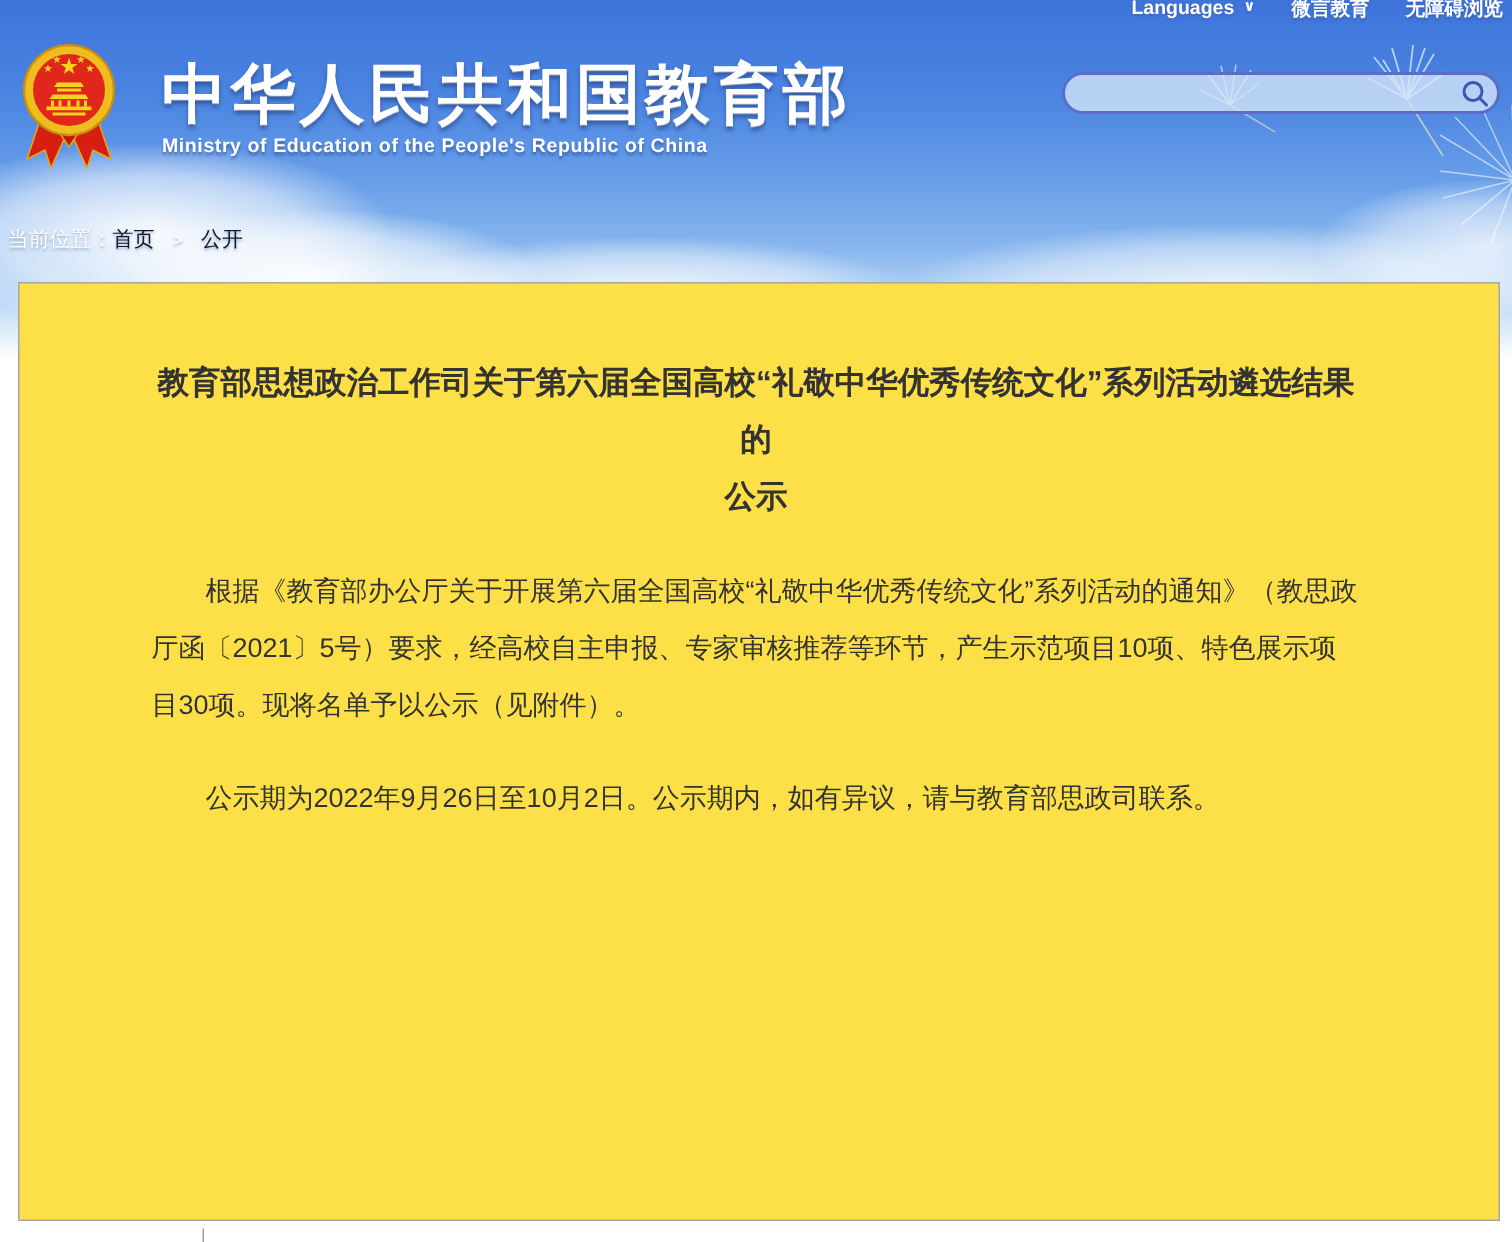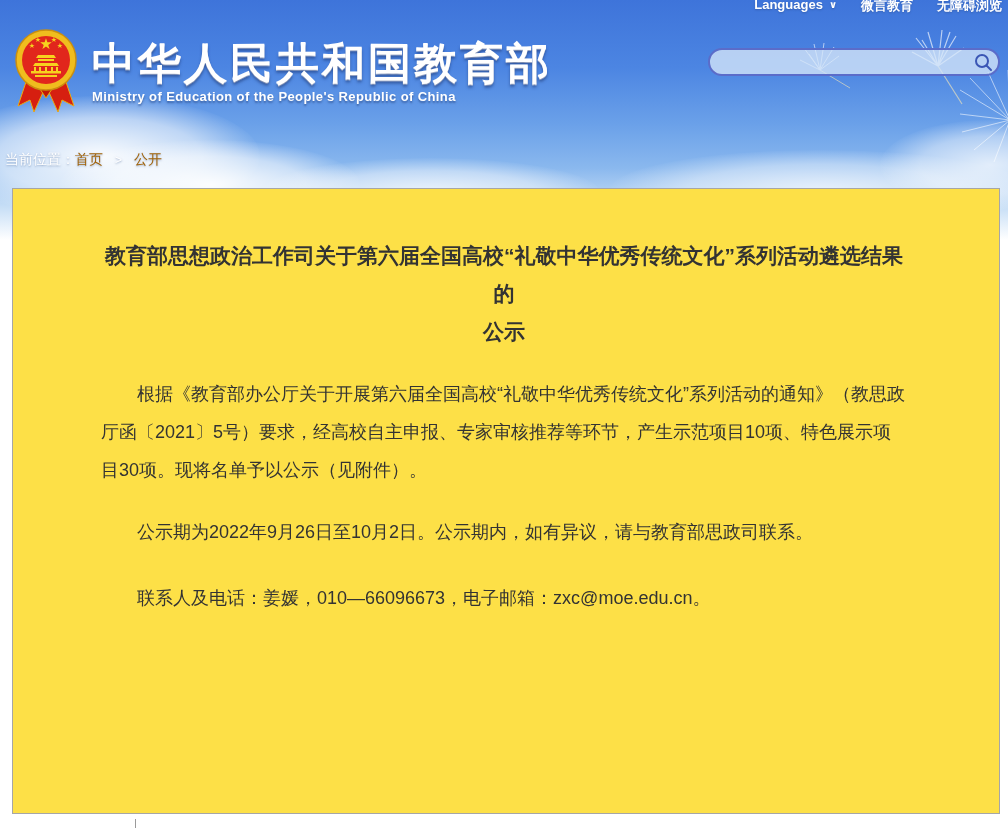--- a/index.html
+++ b/index.html
@@ -25,39 +25,39 @@
   .topbar { position: absolute; top: -3px; right: 6px; display: flex; gap: 24px;
     align-items: flex-start; color: #fff; font-size: 13px; font-weight: 600;
     text-shadow: 0 1px 2px rgba(40,70,130,.45); z-index: 5; }
   .topbar a { color: #fff; text-decoration: none; cursor: pointer; }
   .topbar .lang { display: inline-flex; gap: 6px; align-items: center; }
   .topbar .caret { font-size: 10px; }
 
   
   .logo-block { position: absolute; left: 14px; top: 28px; display: flex;
     align-items: flex-start; cursor: pointer; z-index: 4; }
-  .site-text { margin-left: 14px; padding-top: 12px; }
+  .site-text { margin-left: 30px; padding-top: 12px; }
   .site-title { color: #ffffff; font-size: 43px; font-weight: 700; letter-spacing: 3px;
     line-height: 46px; text-shadow: 0 3px 3px rgba(25,50,105,.55), 0 1px 0 #e8eefa; }
   .site-subtitle { color: #ffffff; font-size: 13px; font-weight: 700; margin-top: 3px;
     letter-spacing: .4px; text-shadow: 0 2px 2px rgba(25,50,105,.5); }
 
   
   .search-pill { position: absolute; right: 8px; top: 48px; width: 292px; height: 28px;
     border: 2px solid #5b6cc9; border-radius: 15px;
     background: rgba(214,231,249,.78); display: flex; align-items: center; z-index: 5; }
   .search-input { flex: 1; height: 100%; border: none; outline: none; background: transparent;
     padding: 0 8px 0 14px; font-size: 14px; color: #234; }
   .search-btn { width: 30px; height: 24px; border: none; background: transparent;
     cursor: pointer; display: flex; align-items: center; justify-content: center; }
 
   
   .breadcrumb { position: absolute; left: 5px; top: 151px; color: #ffffff; font-size: 14px;
     text-shadow: 0 1px 2px rgba(70,100,150,.5); z-index: 4; }
-  .breadcrumb a { color: #a16207; text-decoration: none; cursor: pointer; }
+  .breadcrumb a { color: #0f172a; text-decoration: none; cursor: pointer; }
   .breadcrumb .sep { margin: 0 12px; font-size: 12px; }
 
   
   .card { position: absolute; left: 12px; top: 188px; width: 988px; height: 626px;
     background: #fde047; border: 1px solid #a6a6a6; z-index: 3; }
   .article { padding: 48px 92px 0 88px; color: #333; }
   .doc-title { font-size: 21px; line-height: 38px; font-weight: 700; text-align: center;
     color: #333; white-space: pre-line; margin: 0 auto 24px; }
   .para { font-size: 18px; line-height: 38px; text-indent: 2em; color: #333; }
   .para.p2 { margin-top: 24px; }
@@ -159,21 +159,20 @@
     <span>当前位置：</span><a>首页</a><span class="sep">&gt;</span><a>公开</a>
   </div>
 
   <div class="card">
     <div class="article">
       <h1 class="doc-title">教育部思想政治工作司关于第六届全国高校“礼敬中华优秀传统文化”系列活动遴选结果的
 公示</h1>
 
       <p class="para p1">根据《教育部办公厅关于开展第六届全国高校“礼敬中华优秀传统文化”系列活动的通知》（教思政厅函〔2021〕5号）要求，经高校自主申报、专家审核推荐等环节，产生示范项目10项、特色展示项目30项。现将名单予以公示（见附件）。</p>
       <p class="para p2">公示期为2022年9月26日至10月2日。公示期内，如有异议，请与教育部思政司联系。</p>
-      <p class="para contact">联系人及电话：姜媛，010—66096673，电子邮箱：zxc@moe.edu.cn。</p>
 
 
 
     </div>
   </div>
 
   <div class="frame-edge"></div>
 
 </div>
 

